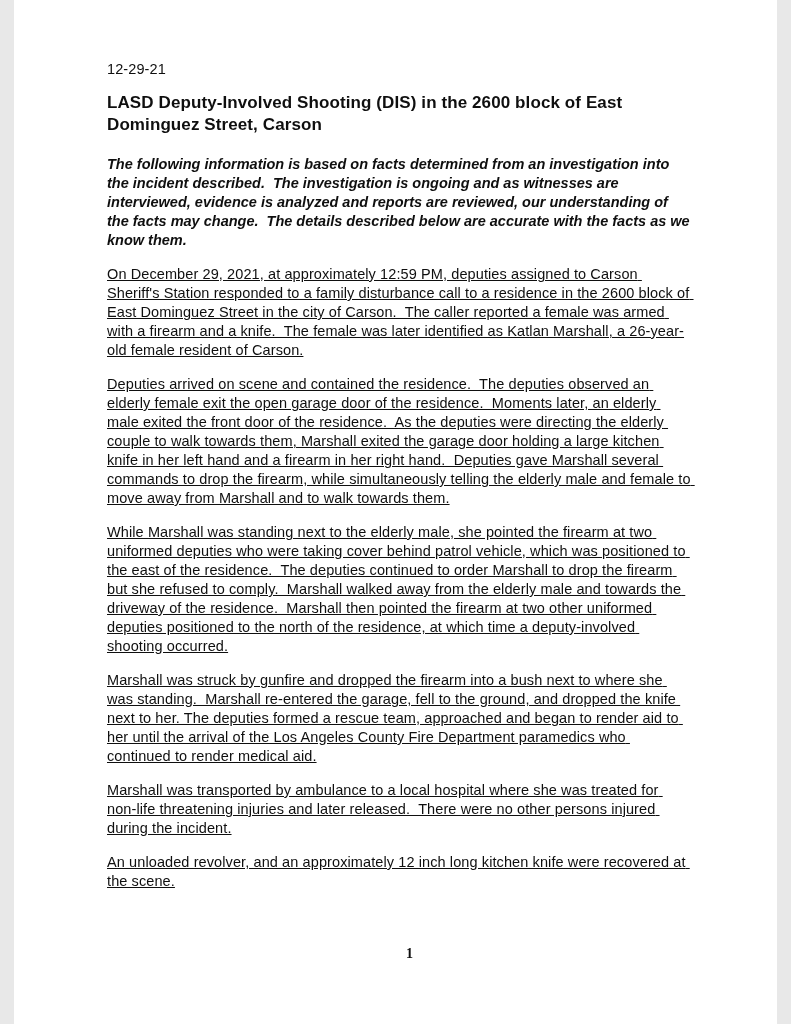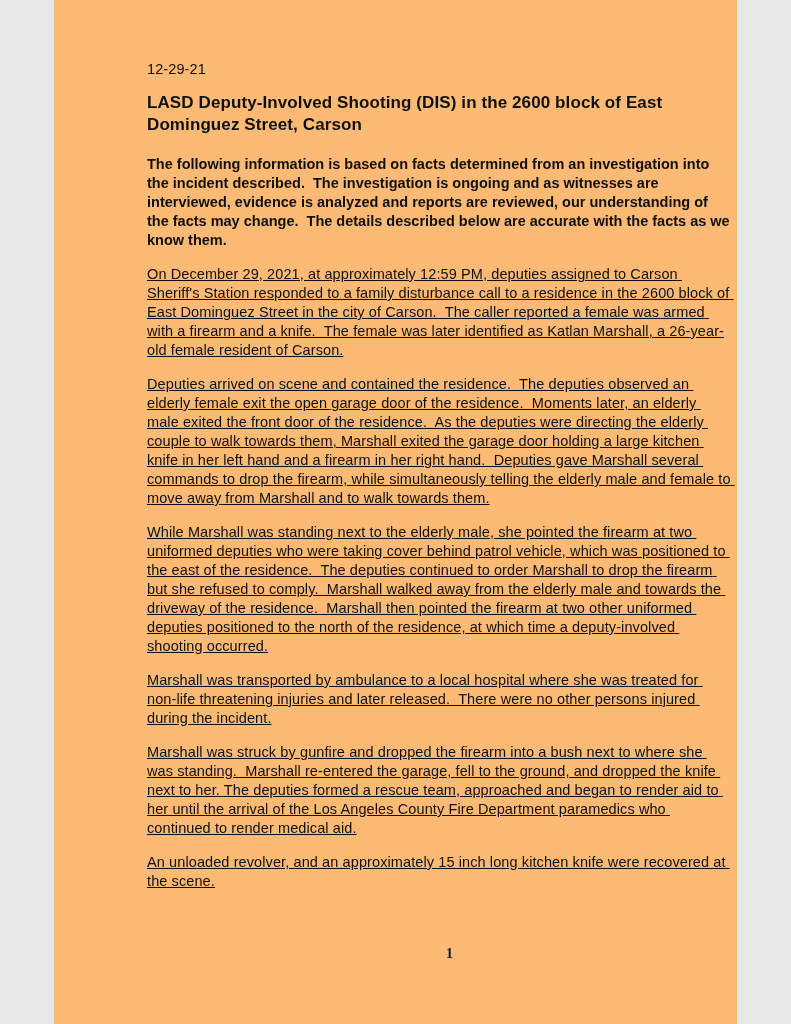--- a/index.html
+++ b/index.html
@@ -3,24 +3,24 @@
 <meta charset="utf-8">
 <style>
   html, body {
     margin: 0;
     padding: 0;
     background: #e8e8e8;
     font-family: "Liberation Sans", sans-serif;
   }
   .page {
     position: relative;
-    width: 683px;
+    width: 763px;
     height: 1024px;
     margin: 0 auto;
-    background: #fdba74;
+    background: #ffffff;
     color: #0f0f0f;
     overflow: hidden;
     box-sizing: border-box;
     padding: 60px 0 0 93px;
   }
   .content {
     width: 600px;
   }
   .doc-date {
     font-size: 14.5px;
@@ -32,20 +32,21 @@
     font-size: 17px;
     font-weight: 700;
     line-height: 22px;
     margin: 0 0 19px 0;
     max-width: 520px;
     letter-spacing: 0.1px;
   }
   .disclaimer {
     font-size: 14.5px;
     font-weight: 700;
+    font-style: italic;
     line-height: 19px;
     margin: 0 0 15px 0;
     white-space: pre-wrap;
     max-width: 585px;
   }
   .body-para {
     font-size: 14.5px;
     line-height: 19px;
     margin: 0 0 15px 0;
     white-space: pre-wrap;
@@ -75,22 +76,22 @@
     <h1 class="doc-title">LASD Deputy-Involved Shooting (DIS) in the 2600 block of East Dominguez Street, Carson</h1>
 
     <p class="disclaimer">The following information is based on facts determined from an investigation into the incident described.  The investigation is ongoing and as witnesses are interviewed, evidence is analyzed and reports are reviewed, our understanding of the facts may change.  The details described below are accurate with the facts as we know them.</p>
 
     <p class="body-para">On December 29, 2021, at approximately 12:59 PM, deputies assigned to Carson Sheriff's Station responded to a family disturbance call to a residence in the 2600 block of East Dominguez Street in the city of Carson.  The caller reported a female was armed with a firearm and a knife.  The female was later identified as Katlan Marshall, a 26-year-old female resident of Carson.</p>
 
     <p class="body-para">Deputies arrived on scene and contained the residence.  The deputies observed an elderly female exit the open garage door of the residence.  Moments later, an elderly male exited the front door of the residence.  As the deputies were directing the elderly couple to walk towards them, Marshall exited the garage door holding a large kitchen knife in her left hand and a firearm in her right hand.  Deputies gave Marshall several commands to drop the firearm, while simultaneously telling the elderly male and female to move away from Marshall and to walk towards them.</p>
 
     <p class="body-para">While Marshall was standing next to the elderly male, she pointed the firearm at two uniformed deputies who were taking cover behind patrol vehicle, which was positioned to the east of the residence.  The deputies continued to order Marshall to drop the firearm but she refused to comply.  Marshall walked away from the elderly male and towards the driveway of the residence.  Marshall then pointed the firearm at two other uniformed deputies positioned to the north of the residence, at which time a deputy-involved shooting occurred.</p>
 
+    <p class="body-para">Marshall was struck by gunfire and dropped the firearm into a bush next to where she was standing.  Marshall re-entered the garage, fell to the ground, and dropped the knife next to her. The deputies formed a rescue team, approached and began to render aid to her until the arrival of the Los Angeles County Fire Department paramedics who continued to render medical aid.</p>
+
     <p class="body-para">Marshall was transported by ambulance to a local hospital where she was treated for non-life threatening injuries and later released.  There were no other persons injured during the incident.</p>
 
-    <p class="body-para">Marshall was struck by gunfire and dropped the firearm into a bush next to where she was standing.  Marshall re-entered the garage, fell to the ground, and dropped the knife next to her. The deputies formed a rescue team, approached and began to render aid to her until the arrival of the Los Angeles County Fire Department paramedics who continued to render medical aid.</p>
-
-    <p class="body-para">An unloaded revolver, and an approximately 15 inch long kitchen knife were recovered at the scene.</p>
+    <p class="body-para">An unloaded revolver, and an approximately 12 inch long kitchen knife were recovered at the scene.</p>
 
   </div>
 
   <div class="page-footer">1</div>
 </div>
 
 </body></html>

